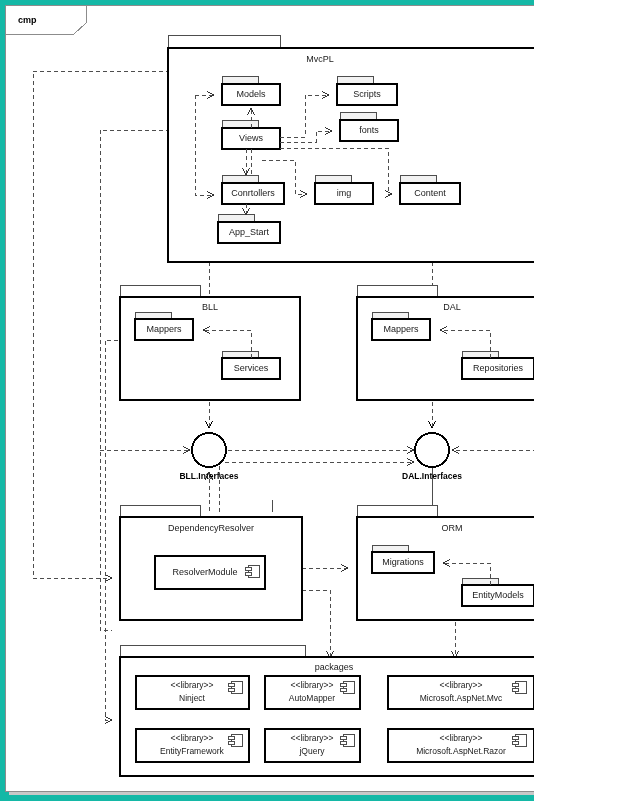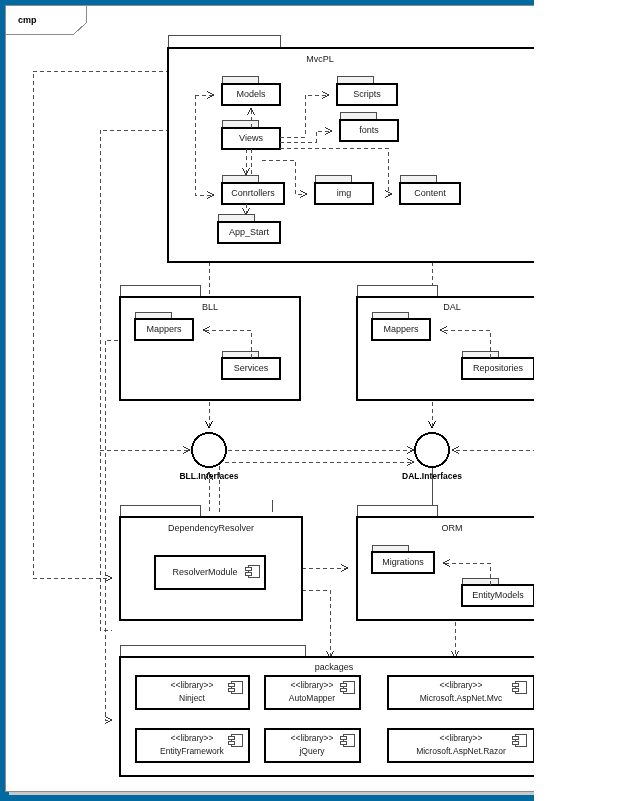--- a/index.html
+++ b/index.html
@@ -6,21 +6,21 @@
     margin: 0;
     padding: 0;
     background: #ffffff;
     font-family: "Liberation Sans", sans-serif;
   }
   #root {
     position: relative;
     width: 534px;
     height: 801px;
     overflow: hidden;
-    background: #0369a1;
+    background: #14b8a6;
   }
   svg#diagram {
     position: absolute;
     left: 0;
     top: 0;
     width: 624px;
     height: 801px;
     display: block;
     shape-rendering: crispEdges;
   }

